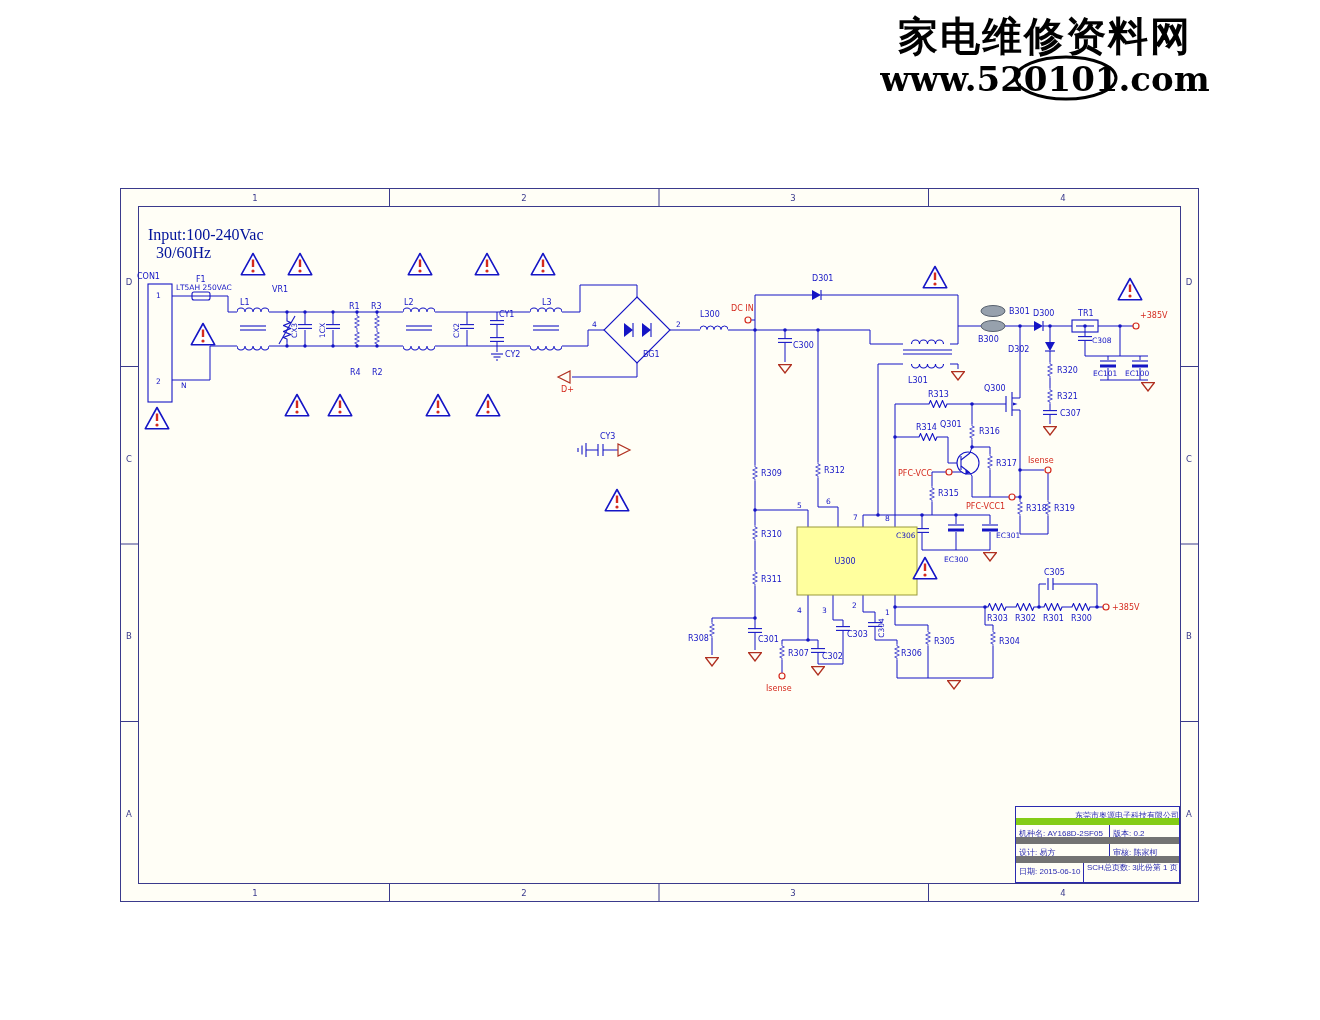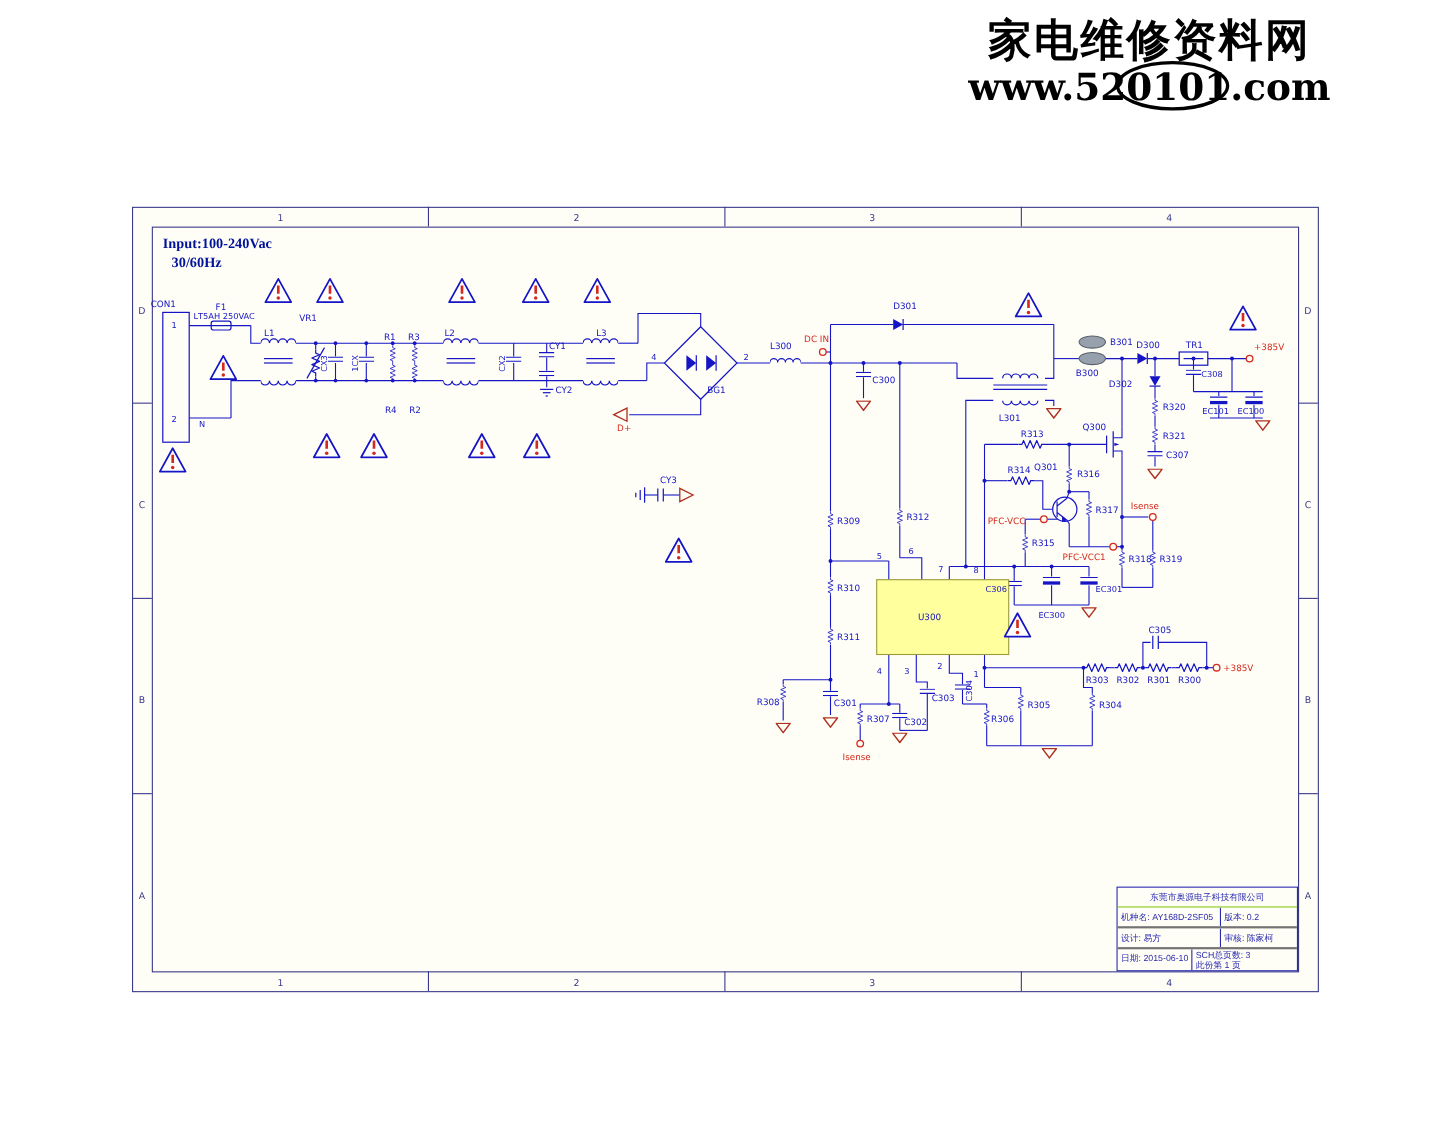--- a/index.html
+++ b/index.html
@@ -9,33 +9,33 @@
   svg.sheet{position:absolute;left:0;top:0}
   svg text{font-family:"DejaVu Sans",sans-serif;font-size:8px;fill:#1515c5}
   svg text.sm{font-size:7.5px}
   svg text.red{fill:#d42a1e}
   svg text.zone{font-size:8.5px;fill:#3a3a8c}
   .wire{stroke:#1515c5;stroke-width:1;fill:none}
   .sym{stroke:#1515c5;fill:none;stroke-width:1.1}
   .dots circle{fill:#1515c5;stroke:none}
   .netnode{stroke:#d42a1e;stroke-width:1.2;fill:#fffef6}
   .watermark{position:absolute;left:880px;top:6px;width:330px;height:104px}
-  .input-note{position:absolute;left:148px;top:212px;color:#00129a;
-    font-family:"Liberation Serif",serif;font-weight:bold;font-size:13px;line-height:18px}
+  .input-note{position:absolute;left:148px;top:226px;color:#00129a;
+    font-family:"Liberation Serif",serif;font-weight:normal;font-size:16px;line-height:18px}
   .input-note .l2{padding-left:8px}
   .titleblock{position:absolute;left:1015px;top:806px;width:165px;height:77px;
     border:1px solid #2a2ab0;font-size:8px;color:#2a2ab0;line-height:1;background:transparent}
-  .tb-company{height:18px;line-height:18px;text-align:center;border-bottom:1px solid #84cc16;
+  .tb-company{height:18px;line-height:18px;text-align:right;border-bottom:7px solid #84cc16;
     overflow:hidden;white-space:nowrap}
-  .tb-row{display:flex;height:19px;line-height:18px;border-bottom:2px solid #737373;overflow:hidden}
+  .tb-row{display:flex;height:19px;line-height:18px;border-bottom:7px solid #737373;overflow:hidden}
   .tb-row.last{border-bottom:none;height:19px}
   .tb-c1{flex:0 0 94px;padding-left:3px;border-right:1px solid #2a2ab0;white-space:nowrap;overflow:hidden}
   .tb-c1.narrow{flex:0 0 68px}
   .tb-c2{flex:1;padding-left:3px;white-space:nowrap;overflow:hidden}
-  .tb-stack{flex:1;display:flex;flex-direction:column;justify-content:center;padding-left:3px}
+  .tb-stack{flex:1;display:flex;flex-direction:row;padding-left:3px}
   .tb-stack span{display:block;line-height:9px;white-space:nowrap}
 </style>
 </head>
 <body>
 
 <div class="page">
 
 <svg class="sheet" width="1320" height="1020" viewBox="0 0 1320 1020">
   <defs>
     <symbol id="res-v" viewBox="0 0 8 24">

